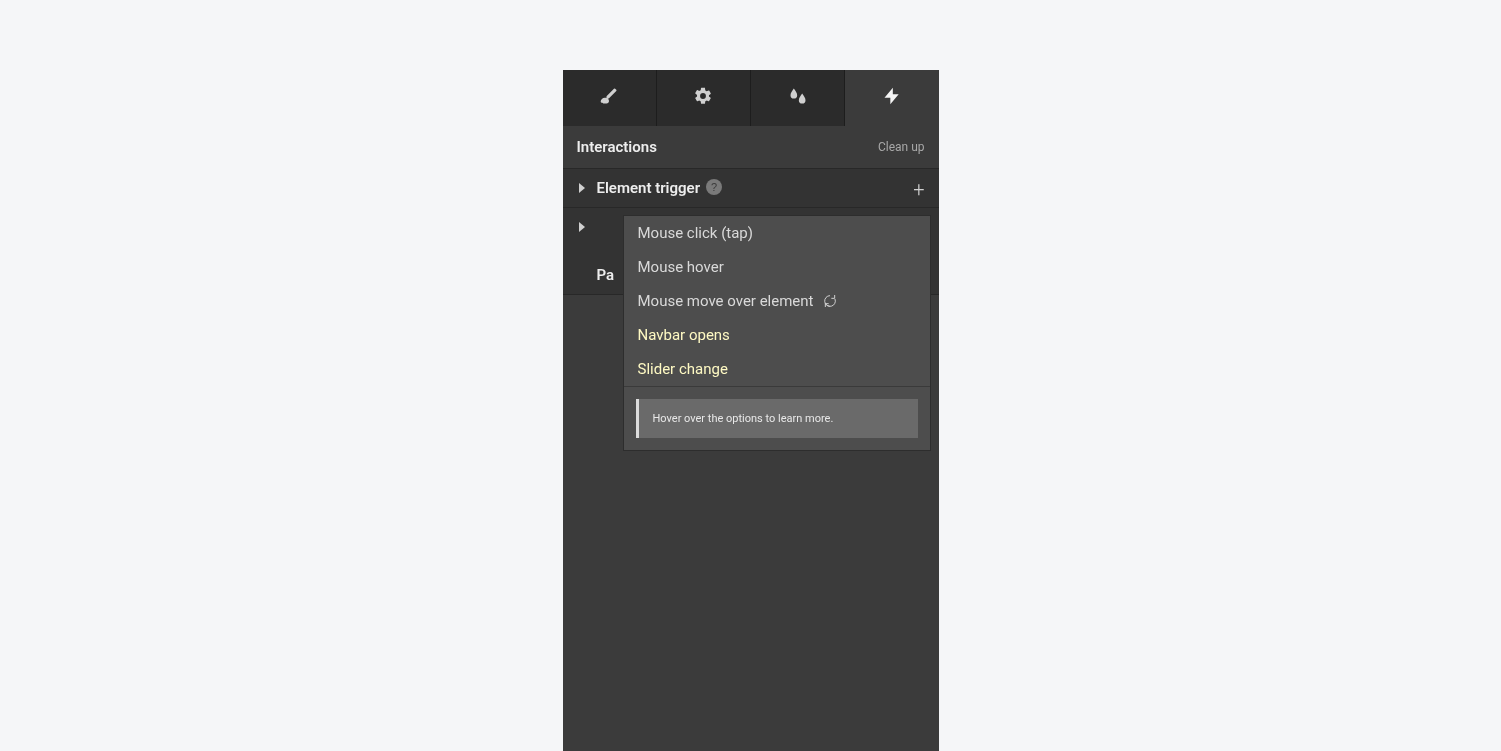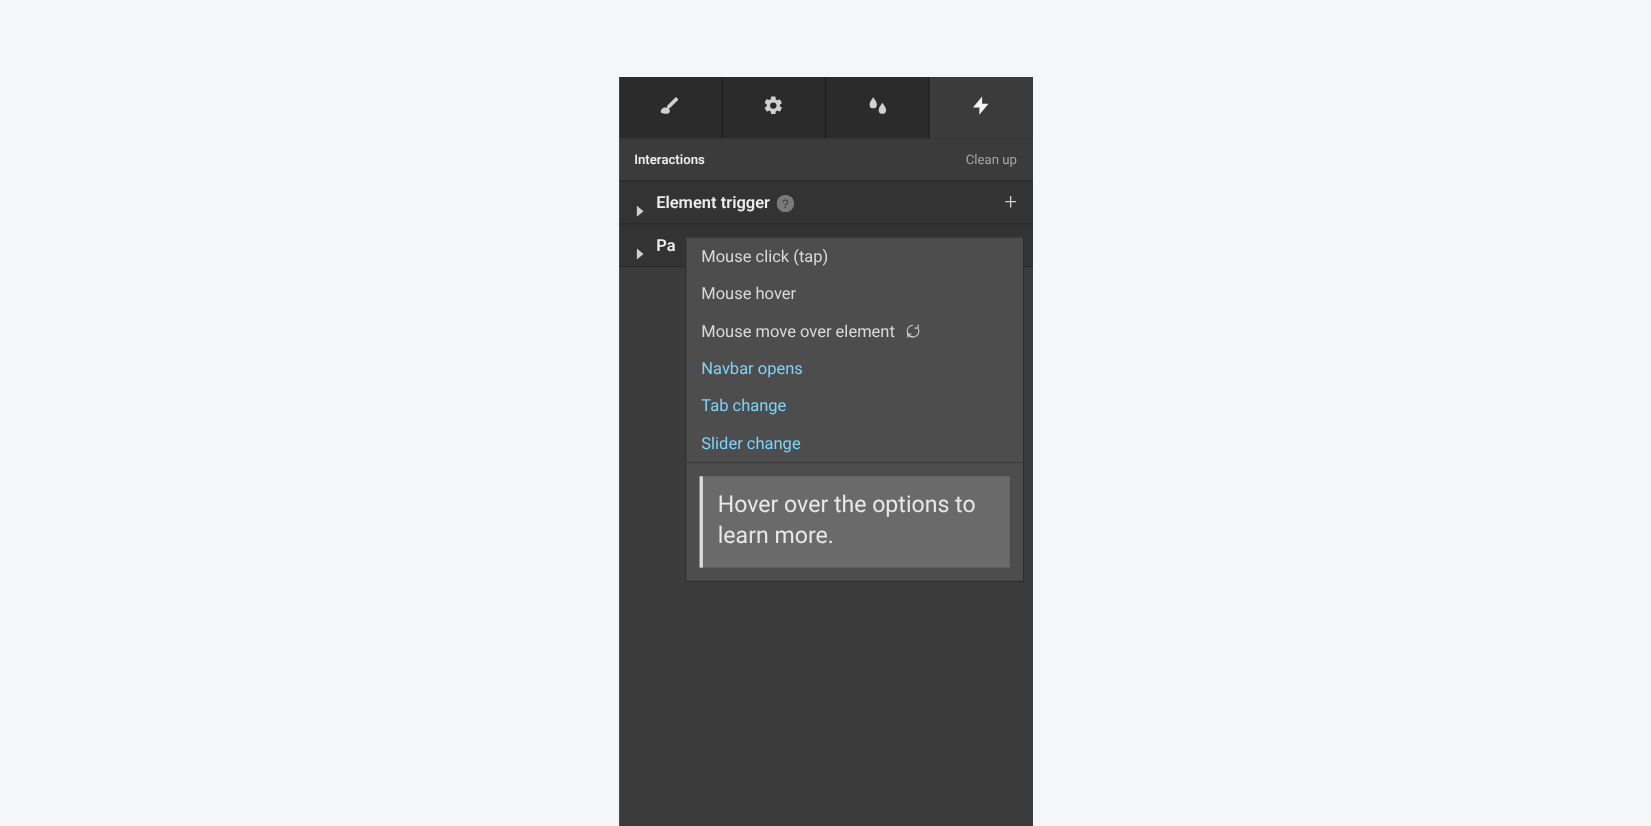--- a/index.html
+++ b/index.html
@@ -53,31 +53,31 @@
     }
     .section-header {
       display: flex;
       align-items: center;
       justify-content: space-between;
       padding: 12px 14px 12px 14px;
       background: #3b3b3b;
     }
     .section-header .title {
       font-weight: 600;
-      font-size: 12px;
+      font-size: 15px;
       color: #ededed;
     }
     .section-header .cleanup {
       font-size: 12px;
       color: #a8a8a8;
       cursor: pointer;
     }
     .row {
       display: flex;
-      align-items: flex-end;
+      align-items: flex-start;
       padding: 10px 14px;
       background: #333333;
       border-top: 1px solid #282828;
       font-size: 15px;
       position: relative;
     }
     .row .chevron {
       width: 10px;
       height: 10px;
       display: inline-block;
@@ -111,20 +111,21 @@
       font-size: 20px;
       font-weight: 300;
       line-height: 1;
       cursor: pointer;
     }
     .row.second {
       background: #333333;
     }
     .row.second .label {
       color: #ededed;
+      margin-top: 48px;
     }
     .row.second .label::after {
       content: "";
     }
     .dropdown {
       position: absolute;
       left: 60px;
       top: 145px;
       width: 308px;
       background: #4d4d4d;
@@ -133,21 +134,21 @@
     }
     .dropdown-item {
       padding: 8px 14px;
       font-size: 15px;
       color: #d9d9d9;
       cursor: pointer;
       display: flex;
       align-items: center;
     }
     .dropdown-item.disabled {
-      color: #7dd3fc;
+      color: #fef9c3;
       cursor: default;
       text-align: center;
     }
     .dropdown-item .refresh-icon {
       margin-left: 8px;
       width: 16px;
       height: 16px;
     }
     .dropdown-item .refresh-icon svg {
       width: 16px;
@@ -158,21 +159,21 @@
     }
     .dropdown-separator {
       height: 1px;
       background: #3a3a3a;
     }
     .hint-box {
       margin: 12px;
       padding: 12px 14px;
       background: #6a6a6a;
       border-left: 3px solid #dcdcdc;
-      font-size: 21px;
+      font-size: 11px;
       color: #e8e8e8;
       line-height: 1.4;
     }
     .body-area {
       height: 610px;
       background: #3b3b3b;
       border-top: 1px solid #282828;
     }
   </style>
 </head>
@@ -257,23 +258,20 @@
               <path d="M12 4a8 8 0 1 0 7.45 5"></path>
               <path d="M19 3v5h-5"></path>
               <path d="M5 21v-5h5"></path>
               <path d="M4.55 15A8 8 0 0 0 12 20"></path>
             </svg></span>
         </div>
         <div class="dropdown-item disabled">
           <span>Navbar opens</span>
         </div>
         <div class="dropdown-item disabled">
-          <span>Tab change</span>
-        </div>
-        <div class="dropdown-item disabled">
           <span>Slider change</span>
         </div>
       </div>
     <div class="dropdown-separator"></div>
     <div class="hint-box">Hover over the options to learn more.</div>
   </div>
 
 </div>
 
 </body></html>

